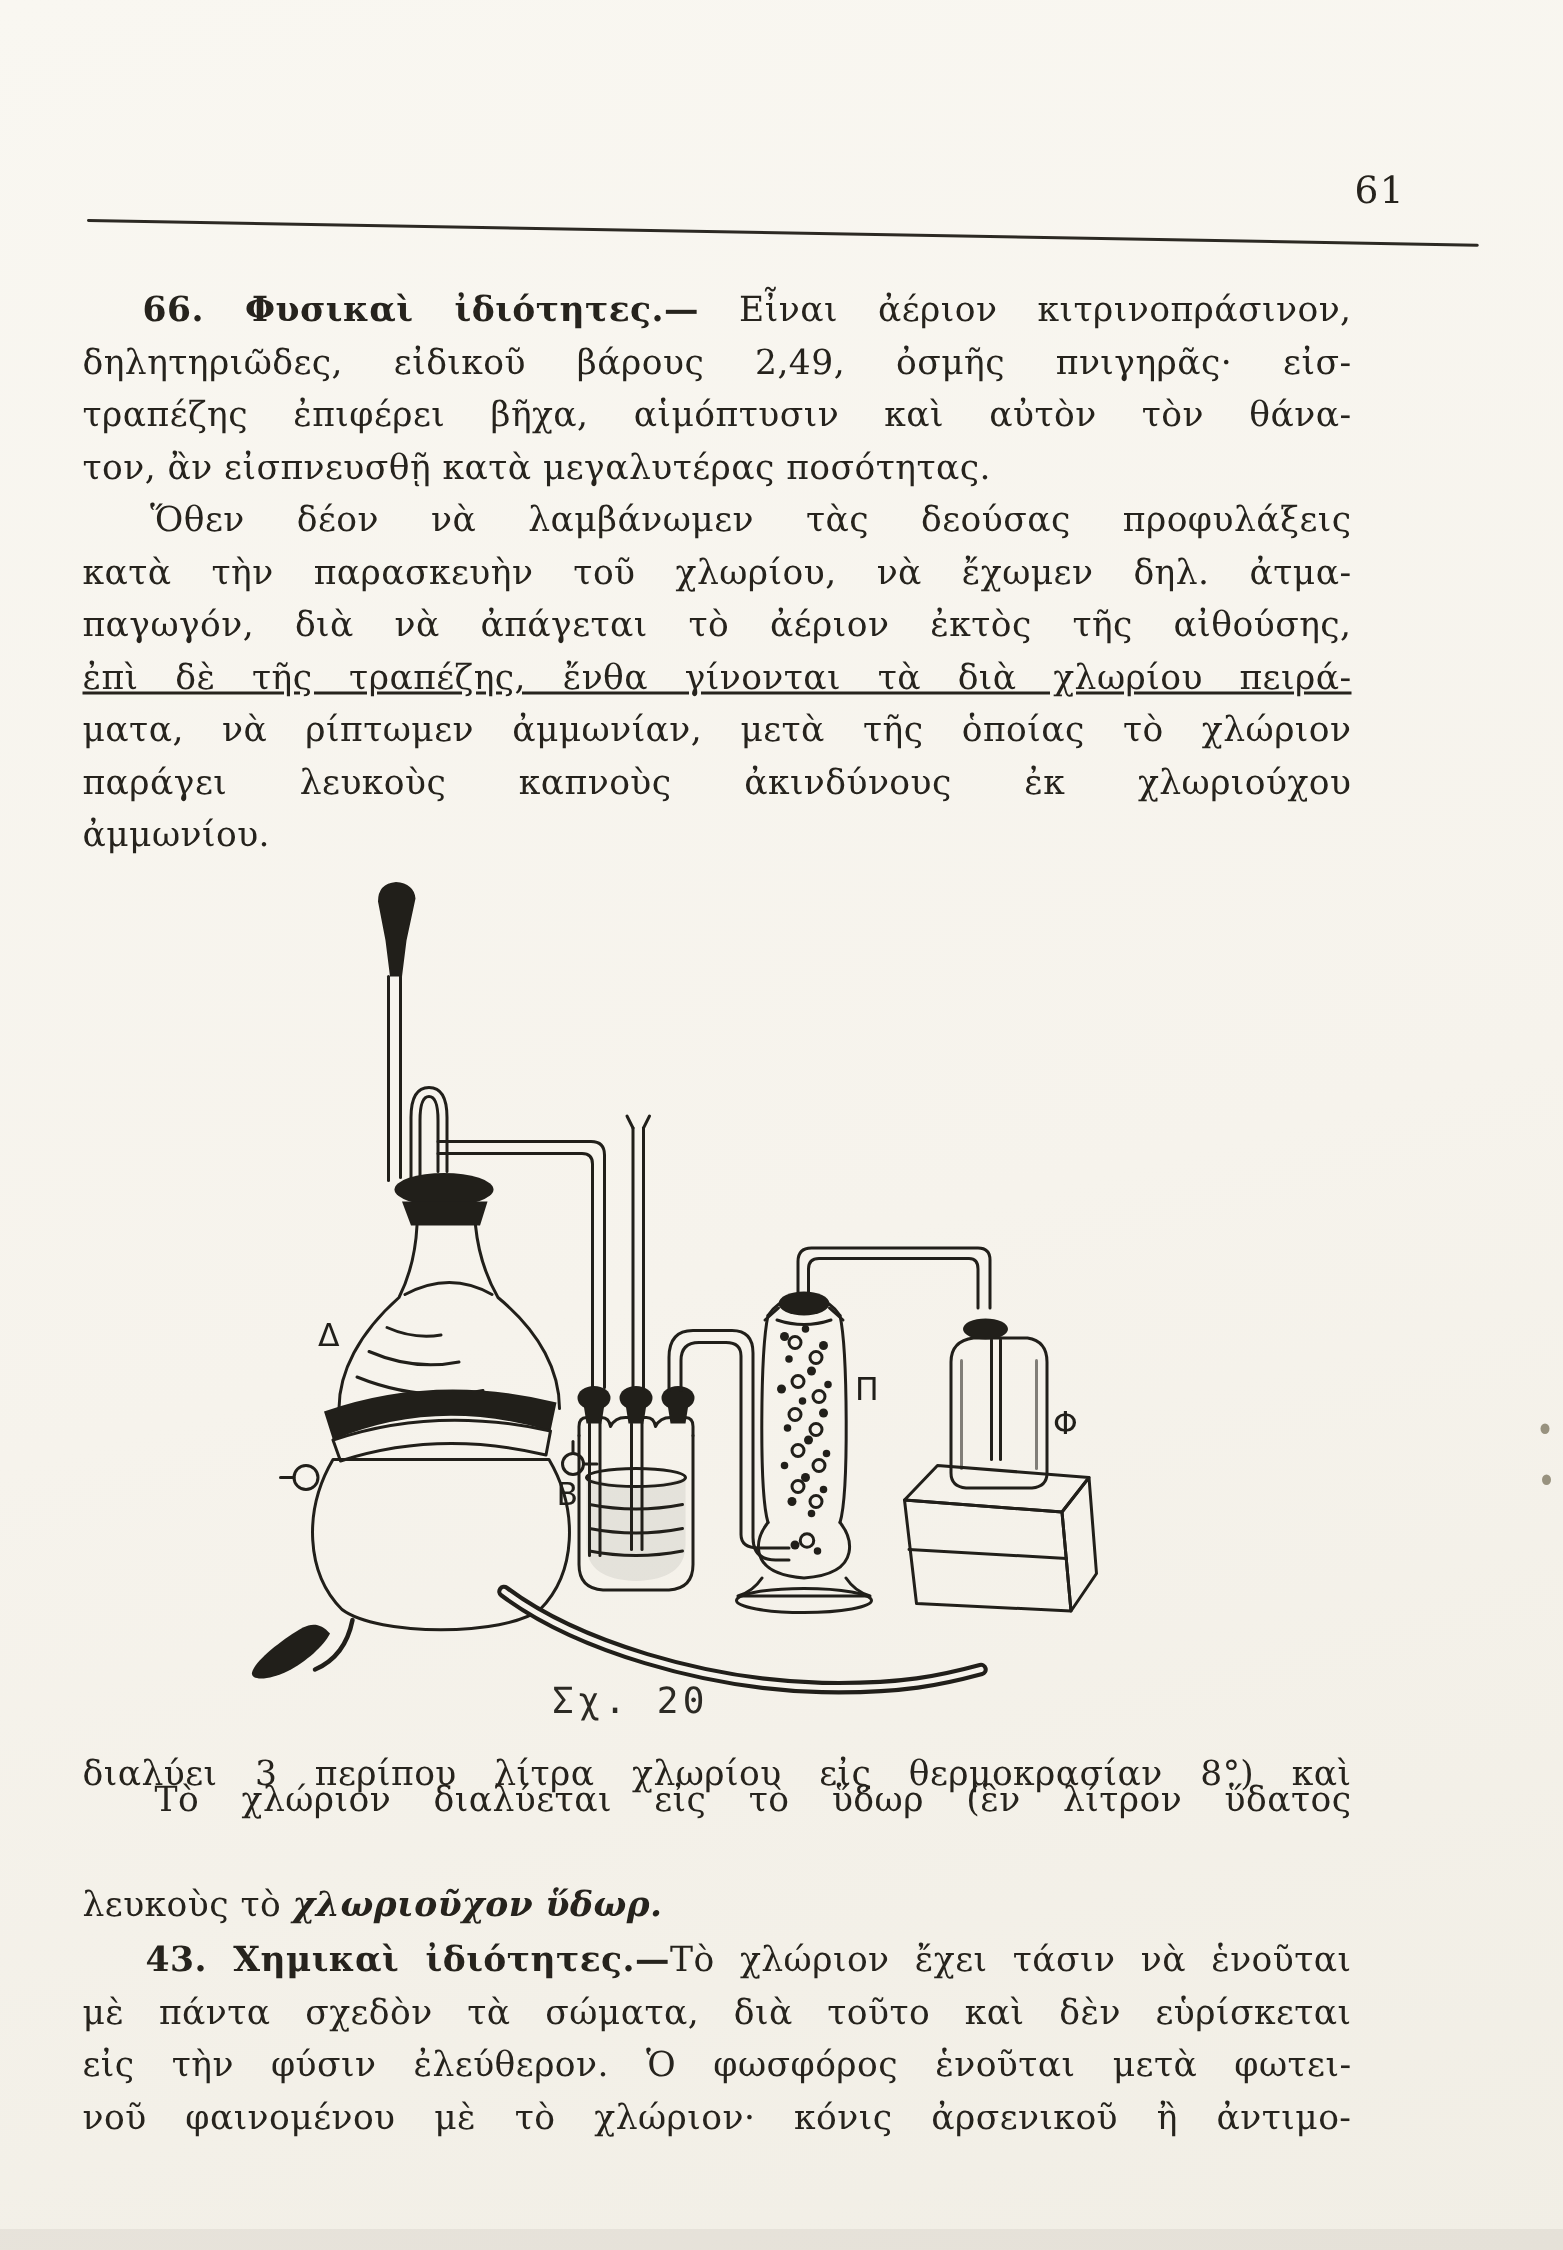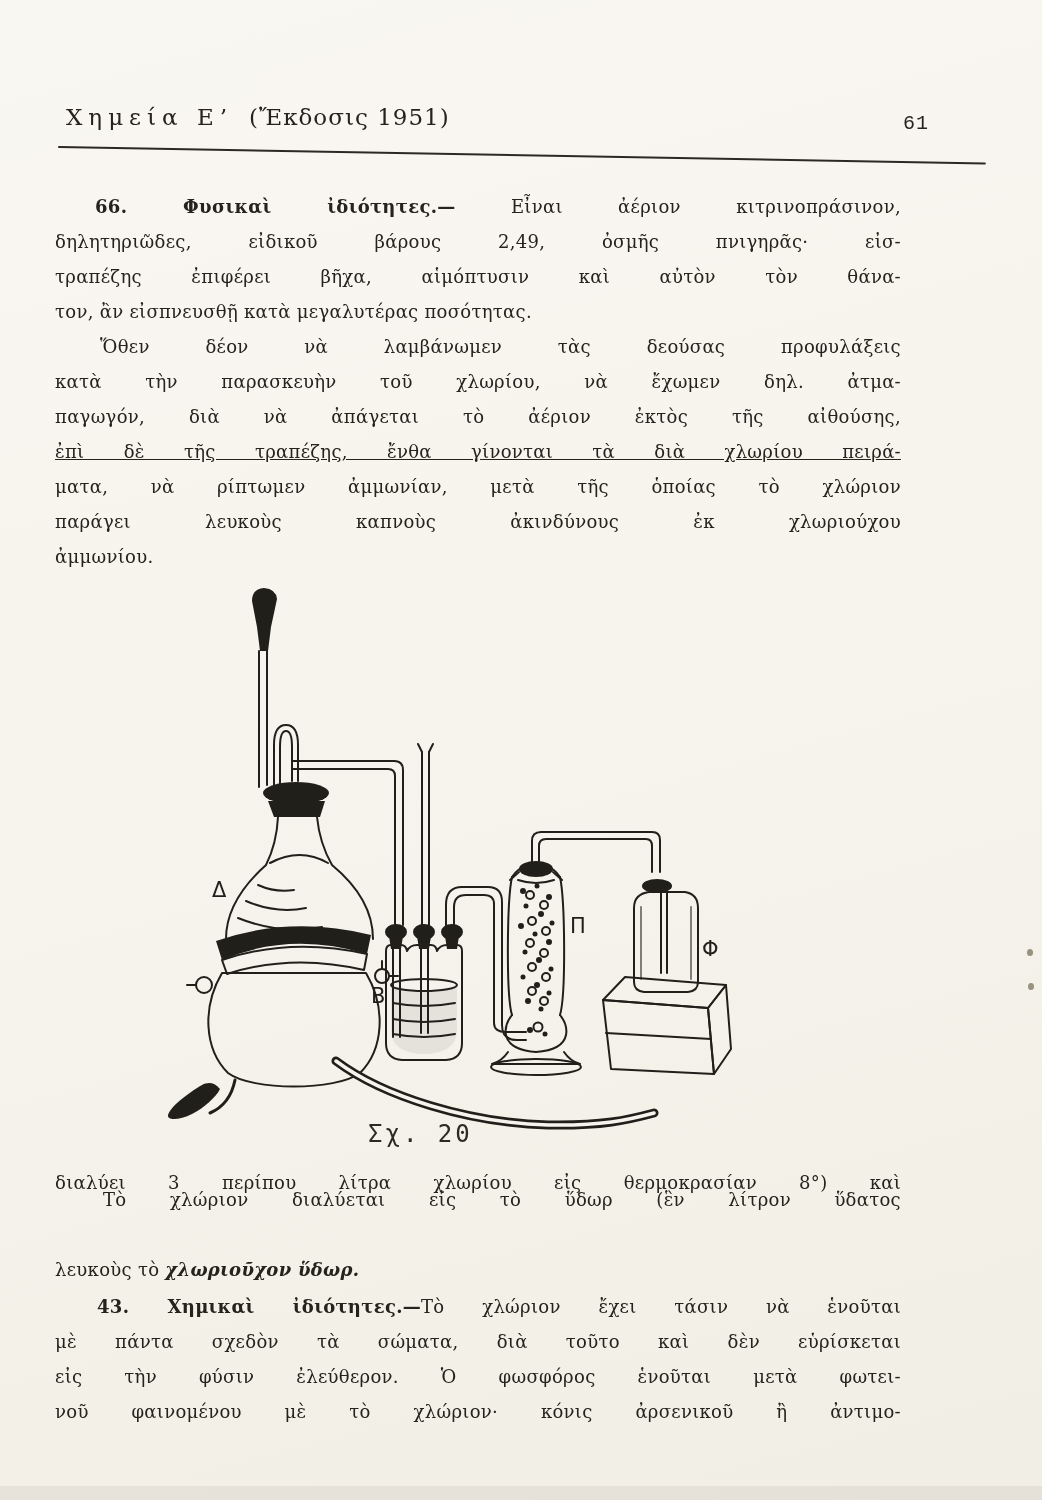--- a/index.html
+++ b/index.html
@@ -2,48 +2,45 @@
 <html><head>
 <meta charset="utf-8">
 <style>
   html,body{margin:0;padding:0;background:#e9e7e0;}
   .page{position:relative;width:1042px;height:1500px;margin:0 auto;overflow:hidden;
     background:linear-gradient(165deg,#f9f7f1 0%,#f6f3ec 55%,#f1eee5 100%);
     font-family:"DejaVu Serif",serif;color:#26231d;}
   .hdr{position:absolute;left:66px;top:104px;font-size:23px;white-space:nowrap;}
   .hdr .t{letter-spacing:6px;}
   .hdr .e{margin-left:16px;letter-spacing:1px;}
-  .pagenum{position:absolute;left:903px;top:112px;font-size:20px;letter-spacing:1px;font-family:Liberation Mono, monospace;}
+  .pagenum{position:absolute;left:903px;top:112px;font-size:25px;letter-spacing:1px;}
   .rule{position:absolute;left:58px;top:146px;width:928px;height:2.4px;background:#2c2923;
     transform:rotate(1.02deg);transform-origin:left center;border-radius:2px;}
   .line{position:absolute;left:55px;width:846px;height:35px;box-sizing:border-box;
-    font-size:18px;line-height:34px;letter-spacing:.3px;
+    font-size:23px;line-height:34px;letter-spacing:.3px;
     text-align:justify;text-align-last:justify;}
   .line.last{text-align-last:left;}
   .lead{font-weight:bold;}
   .bi{font-weight:bold;font-style:italic;}
   .figwrap{position:absolute;left:140px;top:575px;width:640px;height:590px;}
   .fig .st{stroke:#211f1a;stroke-width:2;fill:none;stroke-linecap:round;stroke-linejoin:round;}
   .fig .st3{stroke:#211f1a;stroke-width:3;fill:none;stroke-linecap:round;}
   .fig .fl{fill:#211f1a;stroke:none;}
   .fig .lbl{font-family:"DejaVu Sans",sans-serif;font-size:21px;fill:#211f1a;}
   .figcap{position:absolute;left:368px;top:1120px;width:214px;text-align:left;
     font-family:"DejaVu Sans Mono",monospace;font-size:24px;letter-spacing:3px;color:#2c2a24;}
   .speck{position:absolute;width:6px;height:7px;border-radius:50%;background:#98927f;}
   .botband{position:absolute;left:0;top:1486px;width:1042px;height:14px;
     background:rgba(125,120,108,.10);}
 </style>
 </head>
 <body>
 
 <div class="page">
 
-  <div class="hdr">
-    <span class="t">Χημεία Ε’</span><span class="e">(Ἔκδοσις 1951)</span>
-  </div>
   <div class="pagenum">61</div>
   <div class="rule"></div>
 
   <div>
     <div class="line" style="top:190px;padding-left:40px;"><span class="lead">66. Φυσικαὶ ἰδιότητες.—</span> <span>Εἶναι ἀέριον κιτρινοπράσινον,</span></div>
     <div class="line" style="top:225px;">δηλητηριῶδες, εἰδικοῦ βάρους 2,49, ὀσμῆς πνιγηρᾶς· εἰσ-</div>
     <div class="line" style="top:260px;">τραπέζης ἐπιφέρει βῆχα, αἱμόπτυσιν καὶ αὐτὸν τὸν θάνα-</div>
     <div class="line last" style="top:295px;">τον, ἂν εἰσπνευσθῇ κατὰ μεγαλυτέρας ποσότητας.</div>
   </div>
 

